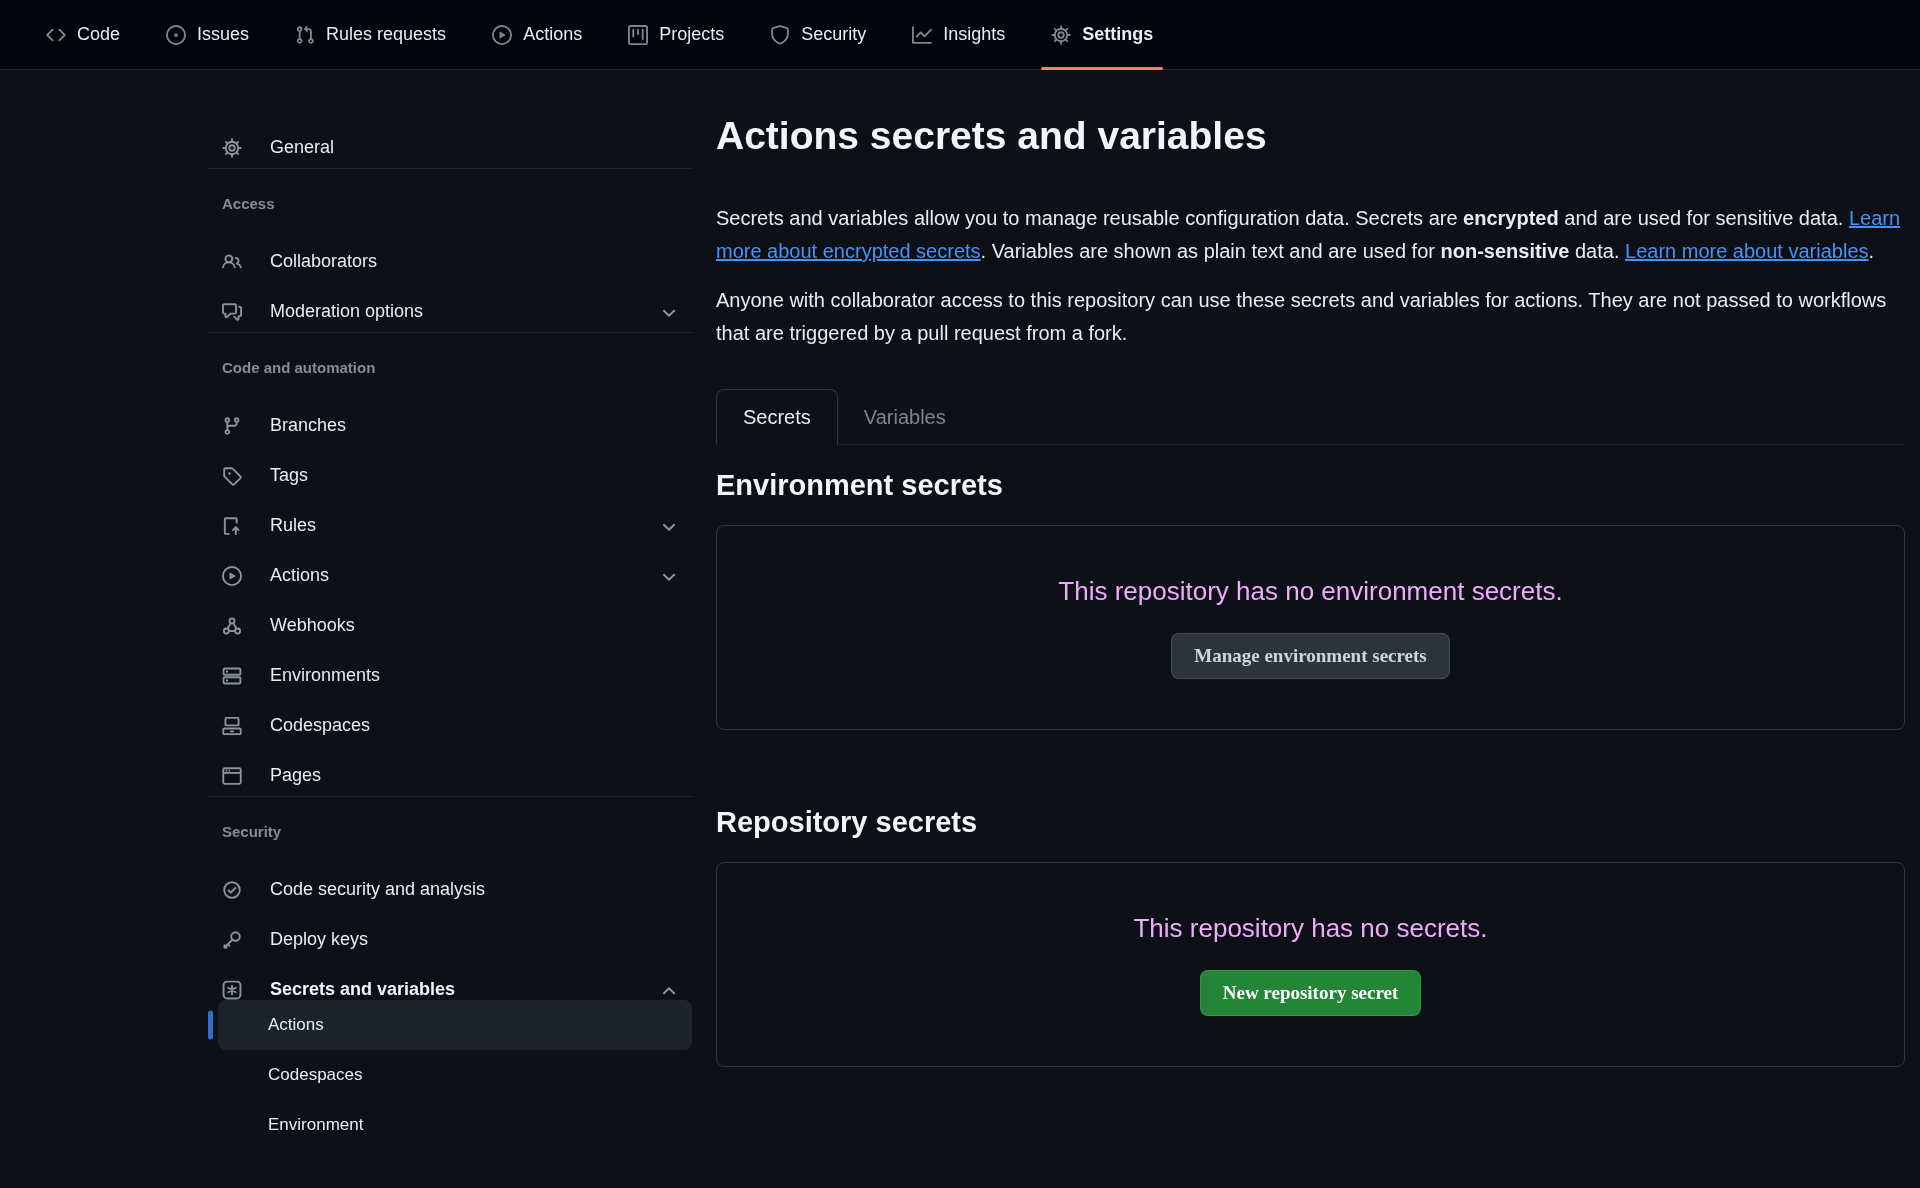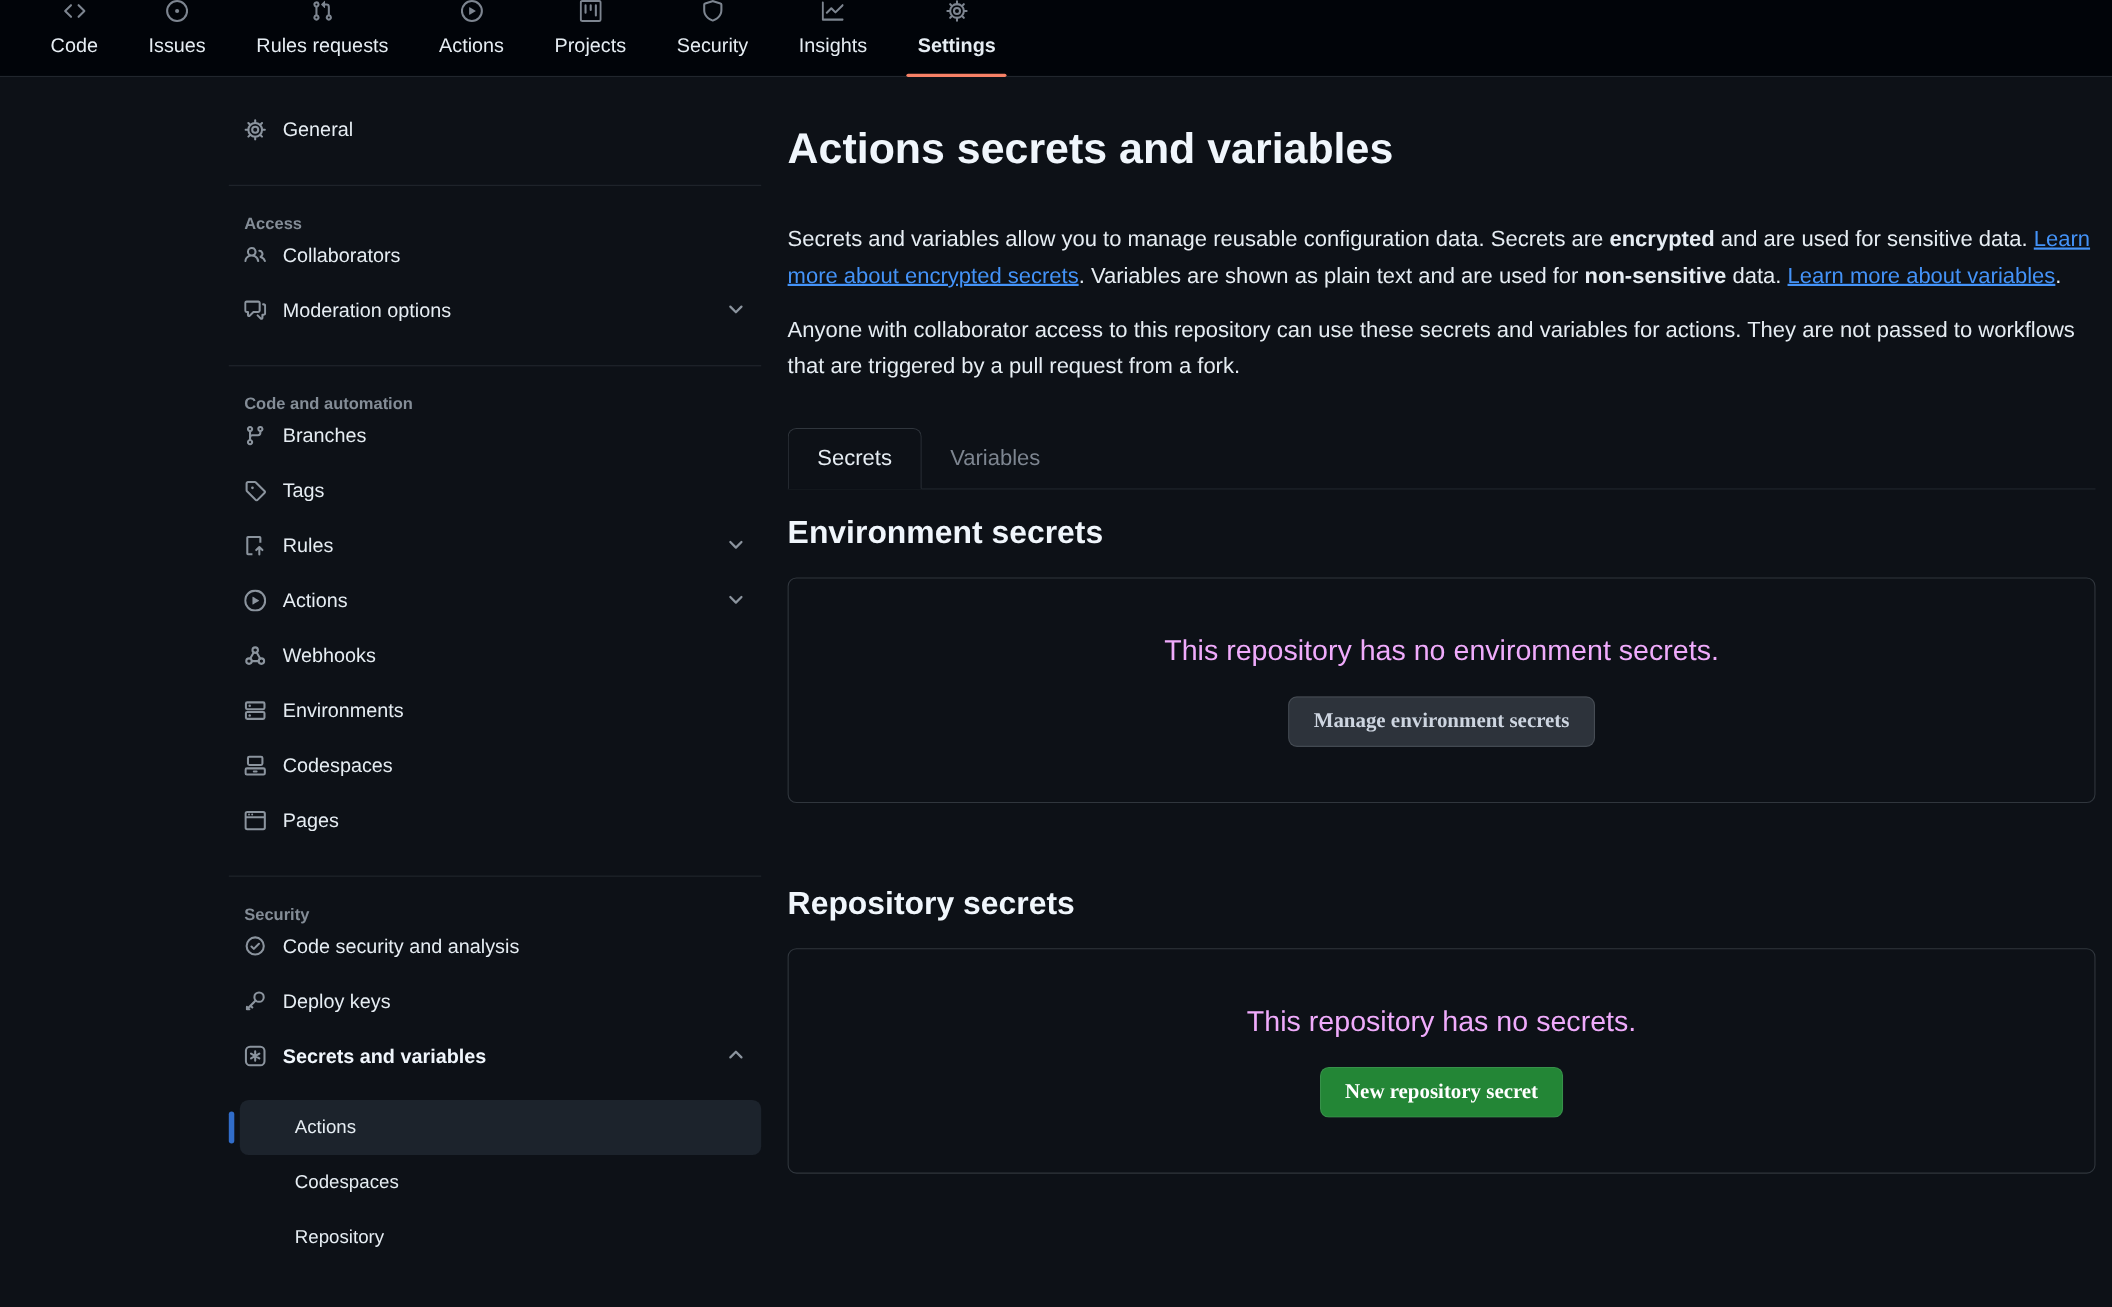--- a/index.html
+++ b/index.html
@@ -20,40 +20,39 @@
     display:flex;
     align-items:stretch;
     padding:0 0 0 30px;
   }
   .nav-item {
     display:flex; align-items:center; gap:11px;
     padding:0 16px; margin-right:14px;
     font-size:18px; color:#e6edf3;
     position:relative; cursor:pointer;
     text-decoration:none;
-    flex-direction:column;
   }
   .nav-item .icn { color:#7d8590; }
   .nav-item .icn svg { width:20px; height:20px; }
   .nav-item.active .nav-label { font-weight:700; }
   .nav-item.active::after {
     content:""; position:absolute; left:6px; right:6px; bottom:-1px;
     height:3px; border-radius:3px; background:#f78166;
   }
 
   
   .layout { display:flex; align-items:flex-start; }
 
   
   .sidebar {
     width:484px; margin-left:208px; padding-top:38px;
     flex-shrink:0; font-size:18px;
   }
   .side-item {
-    display:flex; align-items:flex-start; gap:15px;
+    display:flex; align-items:flex-end; gap:28px;
     height:50px; padding:0 14px; border-radius:8px;
     color:#e6edf3; cursor:pointer; position:relative;
   }
   .side-item .icn { color:#8b949e; }
   .side-item .icn svg { width:20px; height:20px; }
   .side-item .chev { margin-left:auto; color:#8b949e; }
   .side-item .chev svg { width:18px; height:18px; }
   .side-item.bold { font-weight:700; color:#f0f6fc; }
   .section-title {
     font-size:15px; font-weight:700; color:#848d97;
@@ -393,21 +392,21 @@
       </span>
     </div>
 
     <div class="sub-item active">
       <span>Actions</span>
     </div>
     <div class="sub-item">
       <span>Codespaces</span>
     </div>
     <div class="sub-item">
-      <span>Repository</span>
+      <span>Environment</span>
     </div>
 
   </aside>
 
   <main class="main">
 
     <h1 class="page-title">Actions secrets and variables</h1>
 
     <p class="para"><span>Secrets and variables allow you to manage reusable configuration data. Secrets are </span><b>encrypted</b><span> and are used for sensitive data. </span><a class="link">Learn more about encrypted secrets</a><span>. Variables are shown as plain text and are used for </span><b>non-sensitive</b><span> data. </span><a class="link">Learn more about variables</a><span>.</span></p>
 

